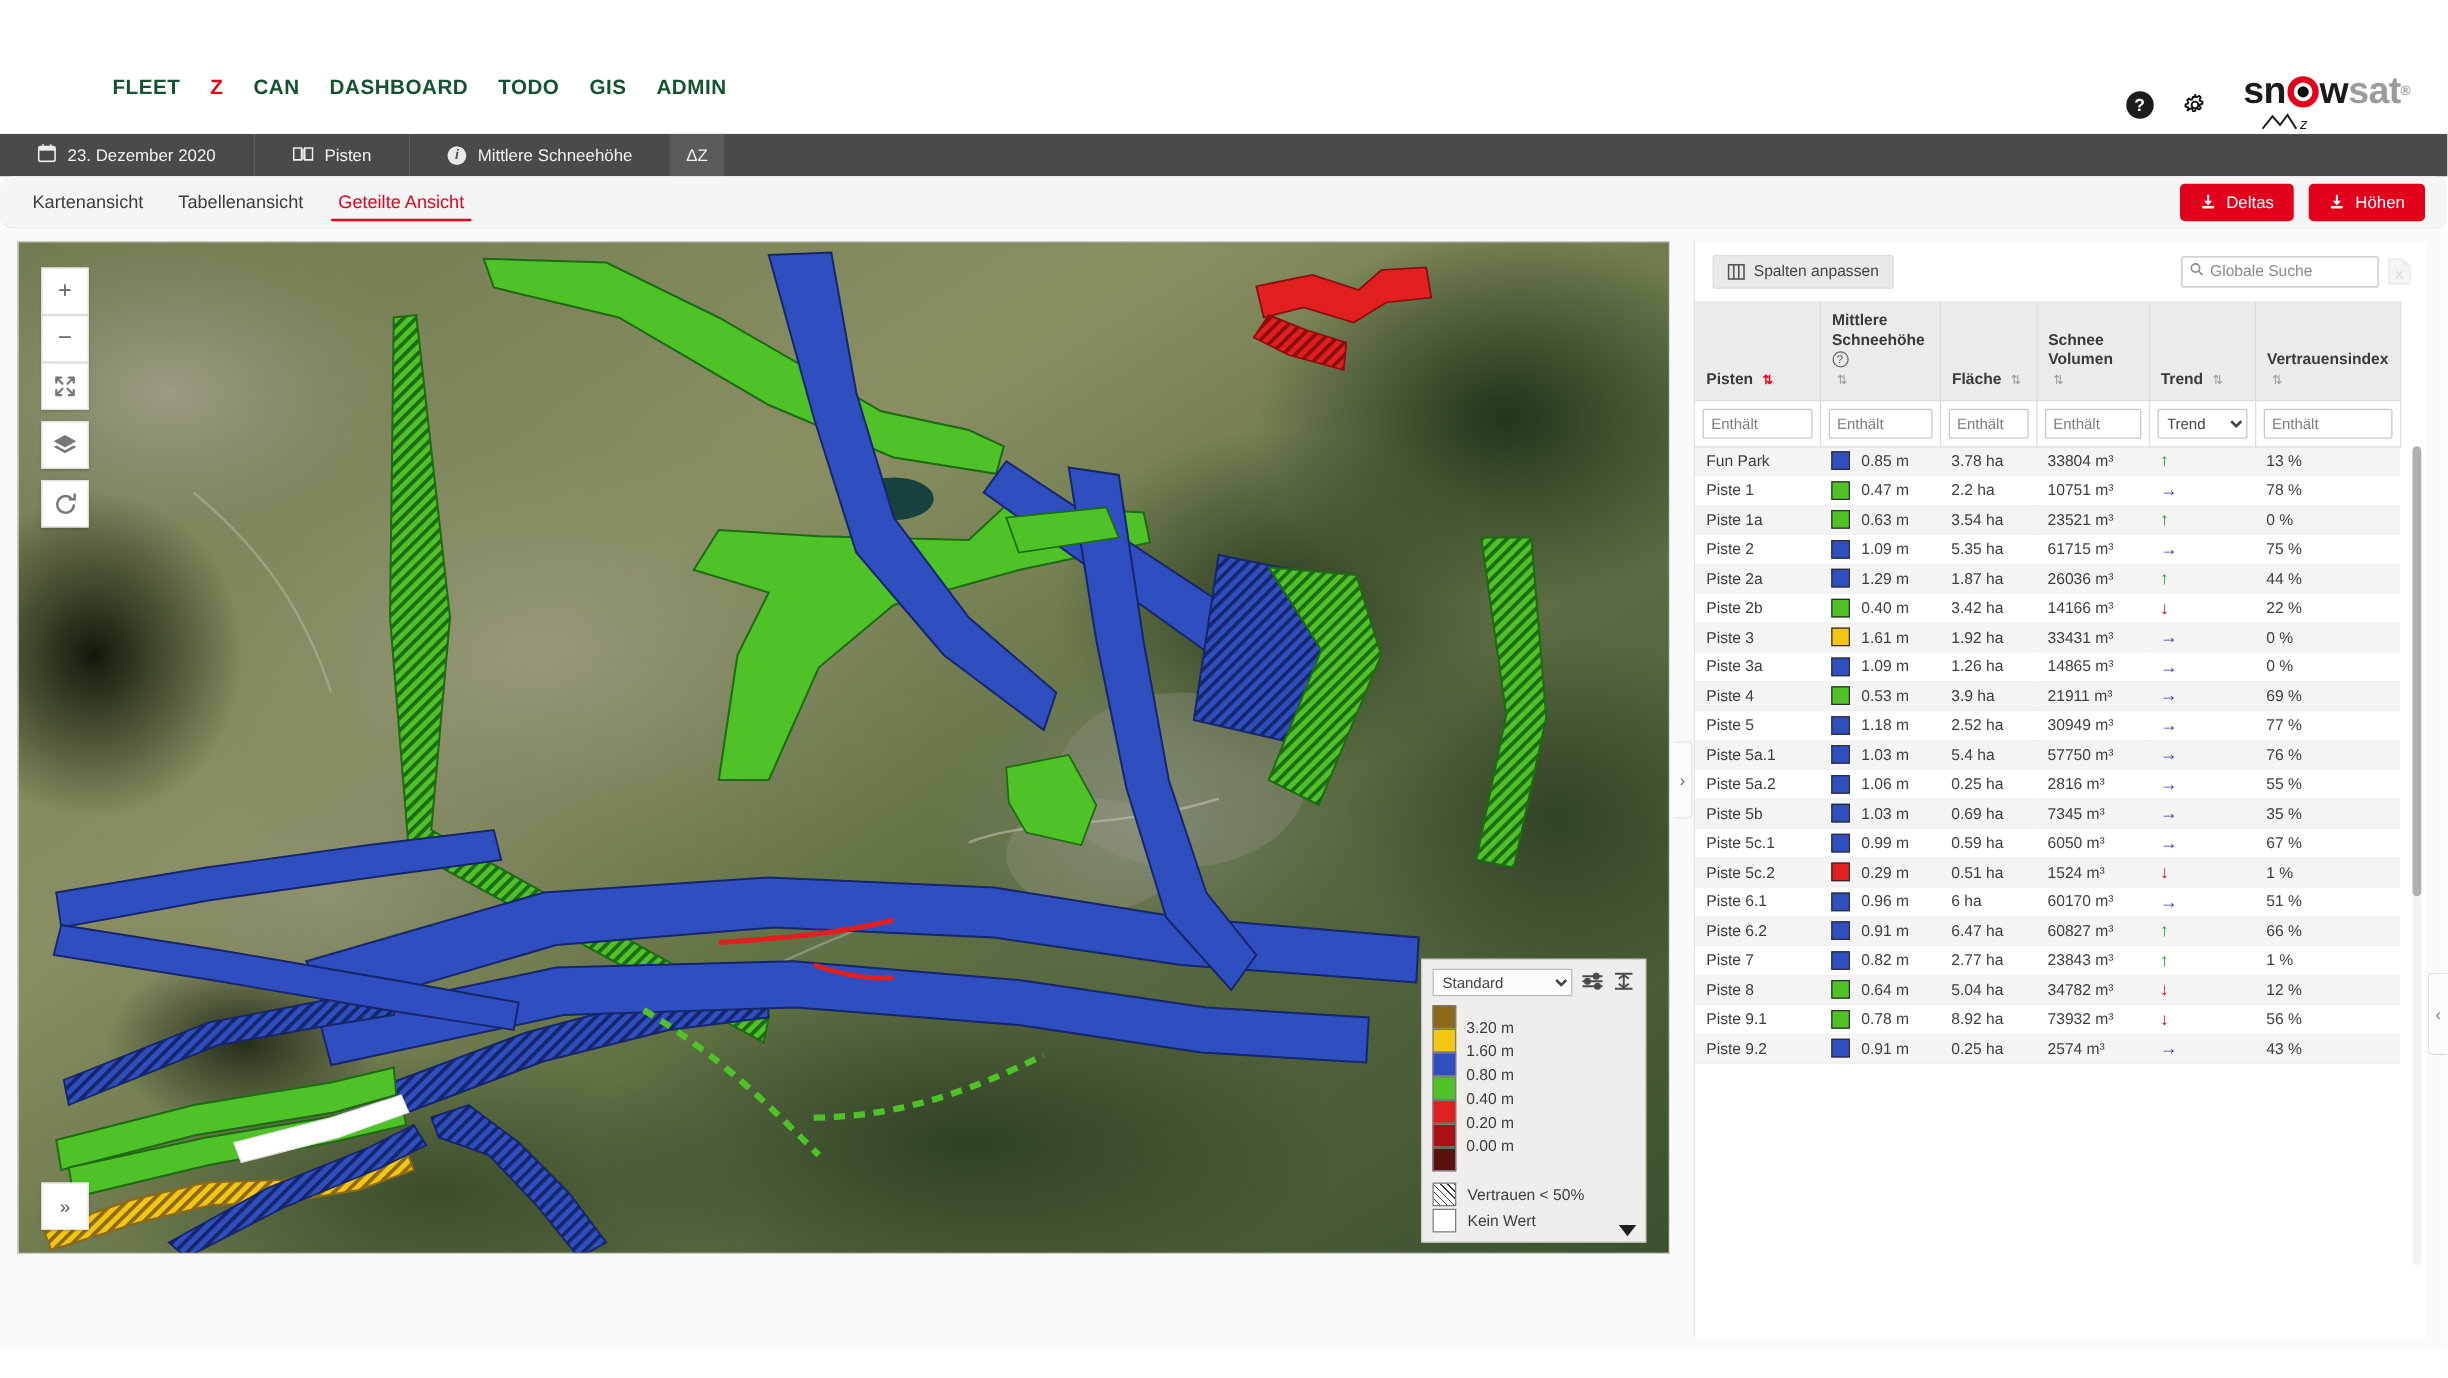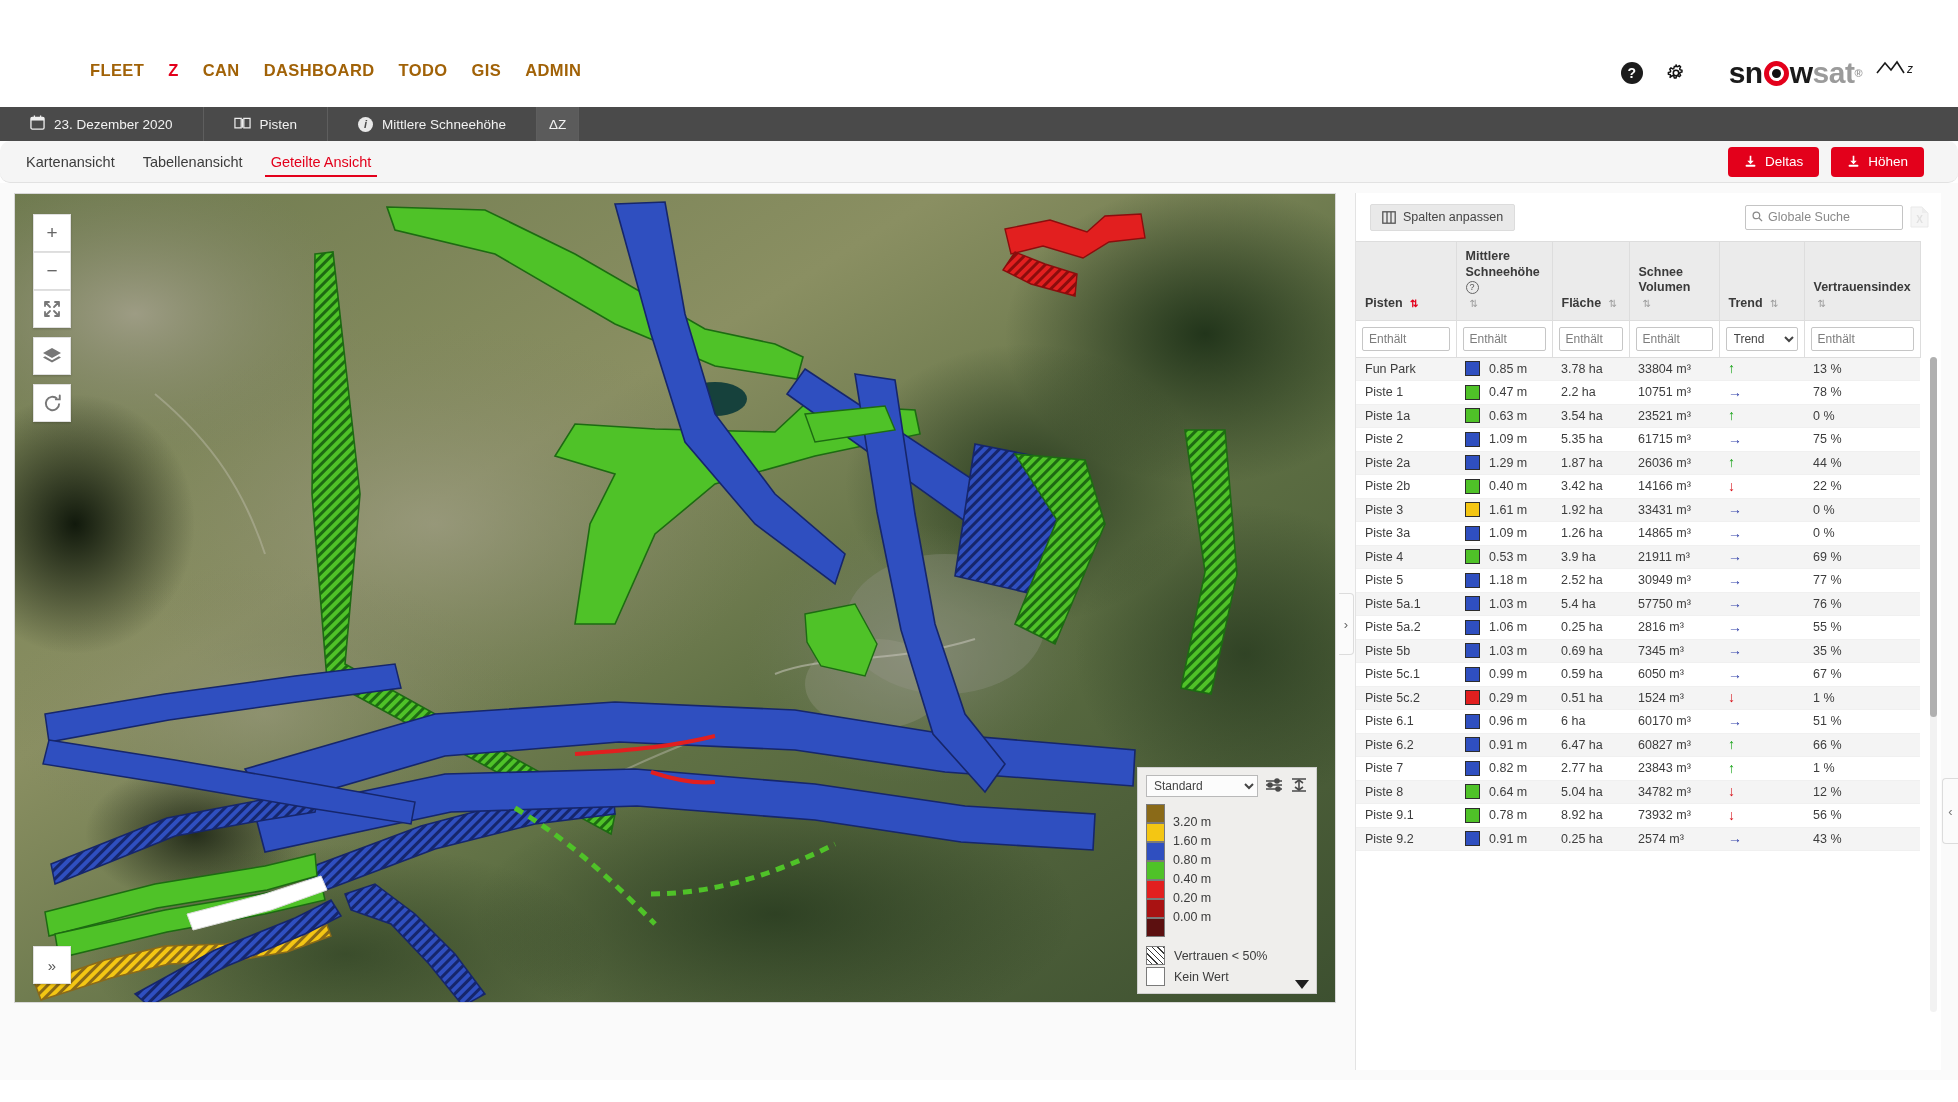--- a/index.html
+++ b/index.html
@@ -21,21 +21,21 @@
   .nav-links {
     display: flex;
     align-items: center;
     gap: 24px;
     margin-left: 90px;
     padding-top: 34px;
   }
   .nav-link {
     font-size: 16.5px;
     font-weight: bold;
-    color: #a16207;
+    color: #14532d;
     letter-spacing: 0.4px;
     cursor: pointer;
     text-decoration: none;
   }
   .nav-link.active { color: #e3001b; }
 
   .nav-right {
     position: absolute;
     right: 30px;
     top: 58px;
@@ -44,21 +44,21 @@
     gap: 22px;
   }
   .icon-circle-q {
     width: 22px; height: 22px; border-radius: 50%;
     background: #1c1c1c; color: #ffffff;
     font-size: 14px; font-weight: bold;
     display: flex; align-items: center; justify-content: center;
     cursor: pointer;
   }
   .gear-icon { width: 22px; height: 22px; cursor: pointer; }
-  .logo-wrap { display: flex; flex-direction: row; align-items: flex-start; margin-left: 20px; }
+  .logo-wrap { display: flex; flex-direction: column; align-items: flex-start; margin-left: 6px; }
   .logo-text {
     font-size: 30px; font-weight: bold; letter-spacing: -0.5px;
     line-height: 1; display: flex; align-items: center;
   }
   .logo-dark { color: #1a1a1a; }
   .logo-gray { color: #9b9b9b; }
   .logo-o {
     width: 25px; height: 25px; border-radius: 50%;
     border: 5px solid #e3001b; background: #ffffff;
     display: inline-flex; align-items: center; justify-content: center;
@@ -109,21 +109,21 @@
     display: flex; align-items: center;
     padding: 0 12px;
     font-size: 14.5px; color: #3c3c3c;
     cursor: pointer; position: relative;
   }
   .tab.active { color: #e3001b; }
   .tab.active::after {
     content: ""; position: absolute; left: 6px; right: 6px; bottom: 5px;
     height: 2px; background: #e3001b;
   }
-  .tabbar-right { position: absolute; right: 34px; display: flex; gap: 12px; }
+  .tabbar-right { position: absolute; right: 18px; display: flex; gap: 12px; }
   .btn-red {
     background: #e3001b; color: #ffffff;
     border: none; border-radius: 4px;
     height: 30px; padding: 0 16px;
     font-size: 13.5px; font-family: inherit;
     display: flex; align-items: center; gap: 8px;
     cursor: pointer;
   }
   .dl-icon { width: 13px; height: 13px; }
 

